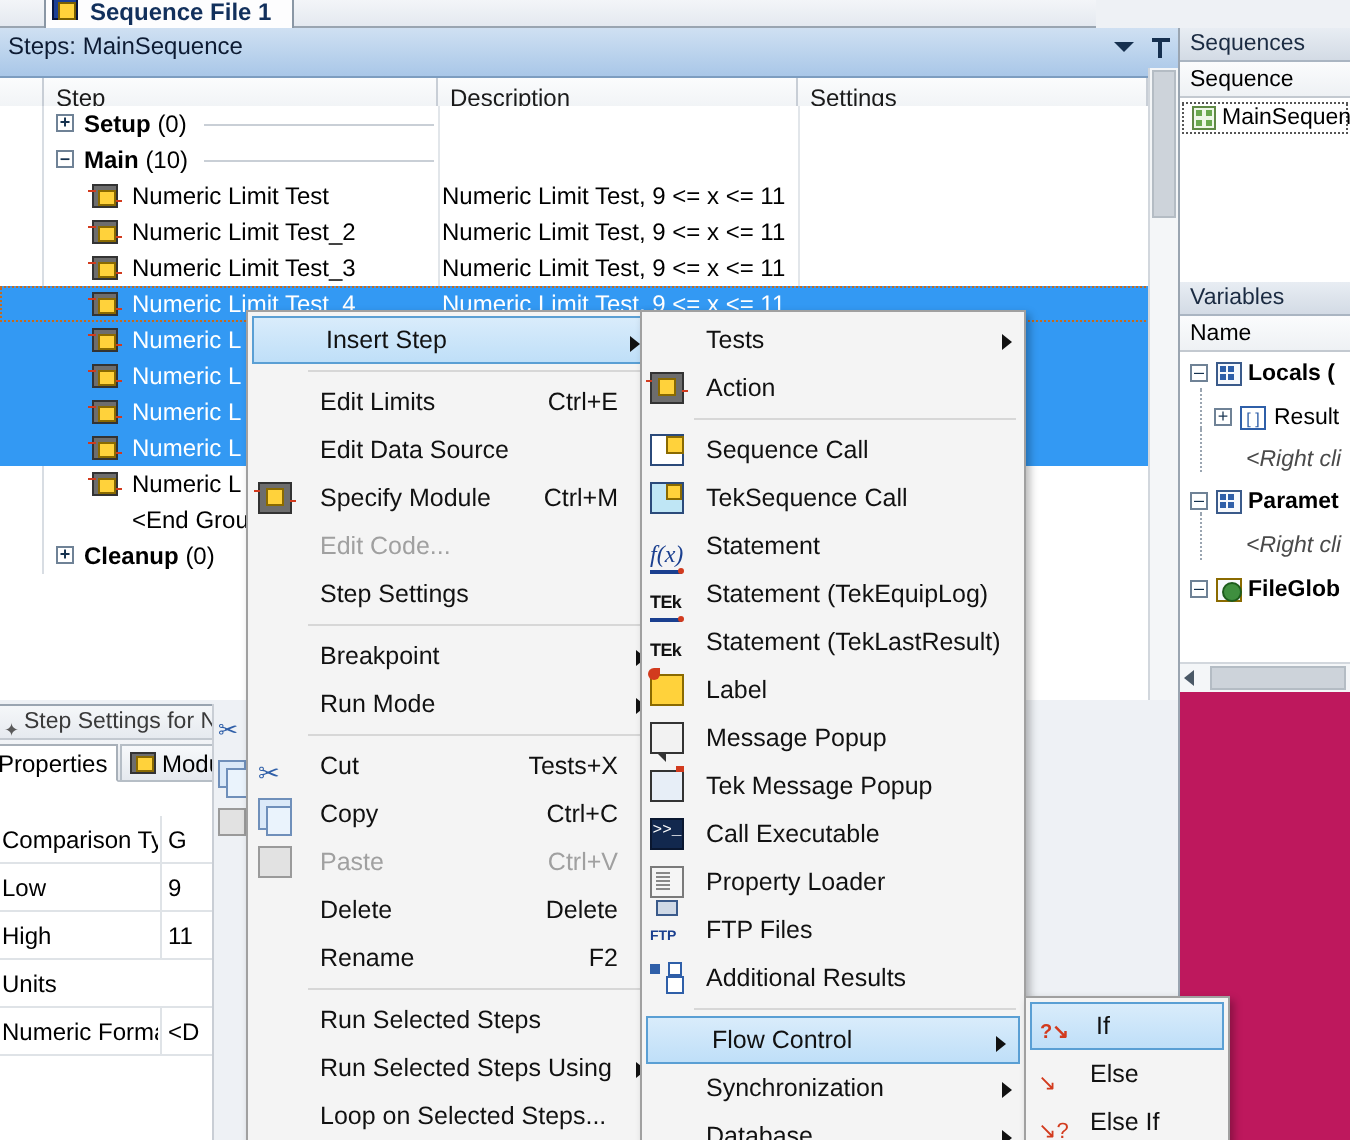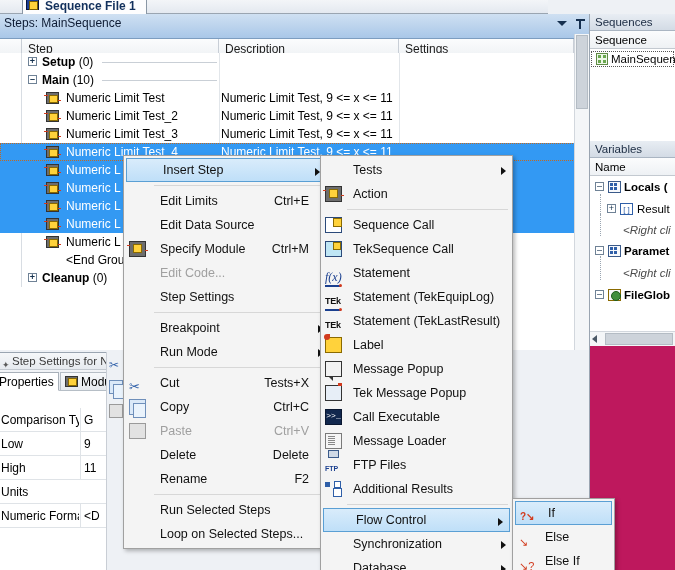--- a/index.html
+++ b/index.html
@@ -559,20 +559,24 @@
     <div class="mi">
       <span>Rename</span>
       <span class="acc">F2</span>
     </div>
     <div class="sep"></div>
 
     <div class="mi">
       <span>Run Selected Steps</span>
     </div>
     <div class="mi">
+      <span>Run Selected Steps Using</span>
+      <span class="arrow"></span>
+    </div>
+    <div class="mi">
       <span>Loop on Selected Steps...</span>
     </div>
 
   </div>
 
   <div class="menu submenu" style="left:320px; top:155px; width:193px;">
     <div class="gutterbar" style="width:24px;"></div>
 
     <div class="mi">
       <span>Tests</span>
@@ -618,21 +622,21 @@
     <div class="mi">
       <span class="micon i-tekmsg"></span>
       <span>Tek Message Popup</span>
     </div>
     <div class="mi">
       <span class="micon i-exe">&gt;&gt;_</span>
       <span>Call Executable</span>
     </div>
     <div class="mi">
       <span class="micon i-prop"></span>
-      <span>Message Loader</span>
+      <span>Property Loader</span>
     </div>
     <div class="mi">
       <span class="micon i-ftp">FTP</span>
       <span>FTP Files</span>
     </div>
     <div class="mi">
       <span class="micon i-addl"></span>
       <span>Additional Results</span>
     </div>
     <div class="sep" style="margin-left:26px;"></div>

